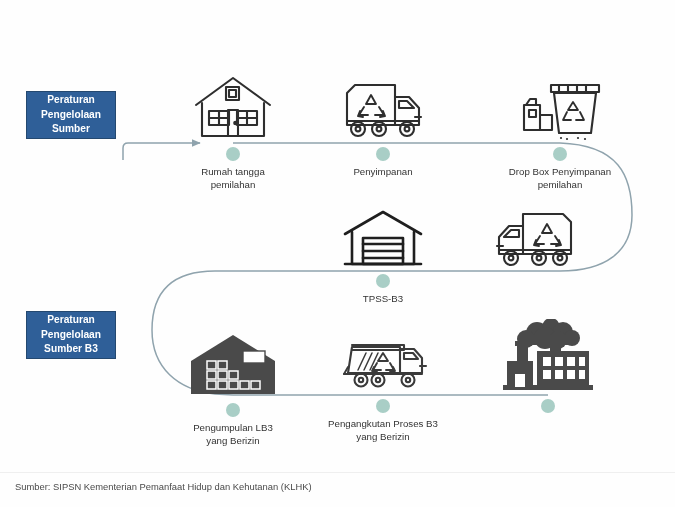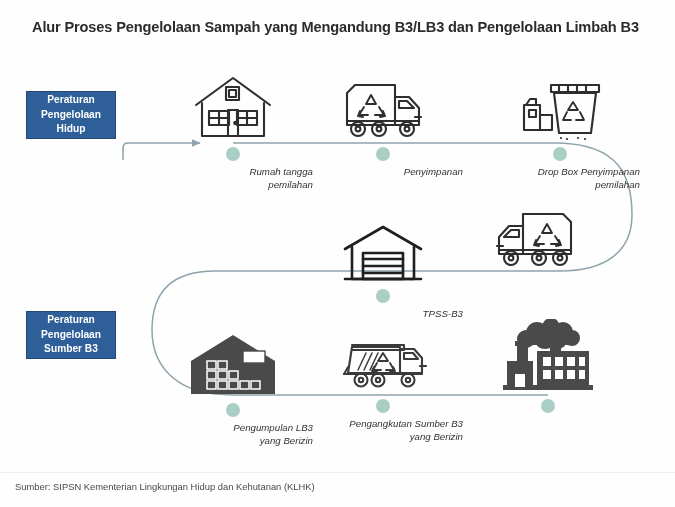--- a/index.html
+++ b/index.html
@@ -69,22 +69,21 @@
     position: absolute;
     left: 0; top: 0;
     width: 675px; height: 507px;
     pointer-events: none;
   }
   
   .node {
     position: absolute;
     width: 160px;
     margin-left: -80px;
-    text-align: right;
-    font-style: italic;
+    text-align: center;
   }
   .node .icon-wrap {
     height: 74px;
     display: flex;
     align-items: flex-end;
     justify-content: center;
   }
   .node .dot {
     width: 14px;
     height: 14px;
@@ -96,21 +95,21 @@
     margin-top: 5px;
     font-size: 9.7px;
     line-height: 1.32;
     color: #333333;
     white-space: pre-line;
   }
   
   #node-rumah       { left: 233px; top: 69px; }
   #node-pengangkutan{ left: 383px; top: 69px; }
   #node-dropbox     { left: 560px; top: 69px; }
-  #node-tpss        { left: 383px; top: 211px; }
+  #node-tpss        { left: 383px; top: 196px; }
   #node-truck-mid   { left: 535px; top: 196px; }
   #node-pengumpulan { left: 233px; top: 325px; }
   #node-angkut-lb3  { left: 383px; top: 321px; }
   #node-pemanfaat   { left: 548px; top: 321px; }
   
   .footer {
     position: absolute;
     left: 15px;
     top: 481px;
     font-size: 9.4px;
@@ -123,21 +122,20 @@
     width: 675px;
     height: 1px;
     background: #efefef;
   }
 </style>
 </head>
 <body>
 
 <div id="infographic">
 
-  <div class="title">Alur Proses Pengelolaan Sampah yang Mengandung B3/LB3 dan Pengelolaan Limbah B3</div>
 
   <svg id="connectors" viewBox="0 0 675 507" xmlns="http://www.w3.org/2000/svg">
     <defs>
       <marker id="arrowhead" markerWidth="7" markerHeight="7" refX="5.5" refY="3" orient="auto">
         <path d="M0,0.4 L6,3 L0,5.6 Z" fill="#8fa3ad"></path>
       </marker>
     </defs>
 
     <path d="M123,160 L123,148 Q123,143 128,143 L200,143" fill="none" stroke="#8fa3ad" stroke-width="1.5" marker-end="url(#arrowhead)"></path>
 
@@ -149,21 +147,21 @@
     <path d="M383,271 L215,271 C172,271 152,292 152,330 C152,368 178,390 215,394 L233,395" fill="none" stroke="#8fa3ad" stroke-width="1.5"></path>
 
     <line x1="233" y1="395" x2="383" y2="395" stroke="#8fa3ad" stroke-width="1.5"></line>
     <line x1="383" y1="395" x2="548" y2="395" stroke="#8fa3ad" stroke-width="1.5"></line>
   </svg>
 
   <div class="blue-box" id="blue-box-1">
     <div>
       <span>Peraturan</span>
       <span>Pengelolaan</span>
-      <span>Hidup</span>
+      <span>Sumber</span>
     </div>
   </div>
 
   <div class="blue-box" id="blue-box-2">
     <div>
       <span>Peraturan</span>
       <span>Pengelolaan</span>
       <span>Sumber B3</span>
     </div>
   </div>
@@ -347,21 +345,21 @@
         <g stroke-width="1.9">
           <path d="M49,26 L54,34 L44,34 Z"></path>
           <path d="M43,36 L39,43 L47,43"></path>
           <path d="M56,36 L60,43 L52,43"></path>
           <path d="M40,40 L38,44 L43,45"></path>
           <path d="M59,40 L61,44 L56,45"></path>
         </g>
       </svg>
     </div>
     <div class="dot"></div>
-    <div class="caption">Pengangkutan Sumber B3
+    <div class="caption">Pengangkutan Proses B3
 yang Berizin</div>
   </div>
 
   <div class="node" id="node-pemanfaat">
     <div class="icon-wrap">
       <svg width="110" height="76" viewBox="0 0 110 76" fill="none">
         <g fill="#4a4a4a">
           <circle cx="44" cy="14" r="11"></circle>
           <circle cx="58" cy="8" r="9"></circle>
           <circle cx="70" cy="13" r="10"></circle>
@@ -394,15 +392,15 @@
         <g fill="#4a4a4a">
           <rect x="25" y="26" width="9" height="4"></rect>
           <rect x="58" y="24" width="9" height="4"></rect>
         </g>
       </svg>
     </div>
     <div class="dot"></div>
   </div>
 
   <div class="footer-rule"></div>
-  <div class="footer">Sumber: SIPSN Kementerian Lingkungan Hidup dan Kehutanan (KLHK)</div>
+  <div class="footer">Sumber: SIPSN Kementerian Pemanfaat Hidup dan Kehutanan (KLHK)</div>
 
 </div>
 
 </body></html>

